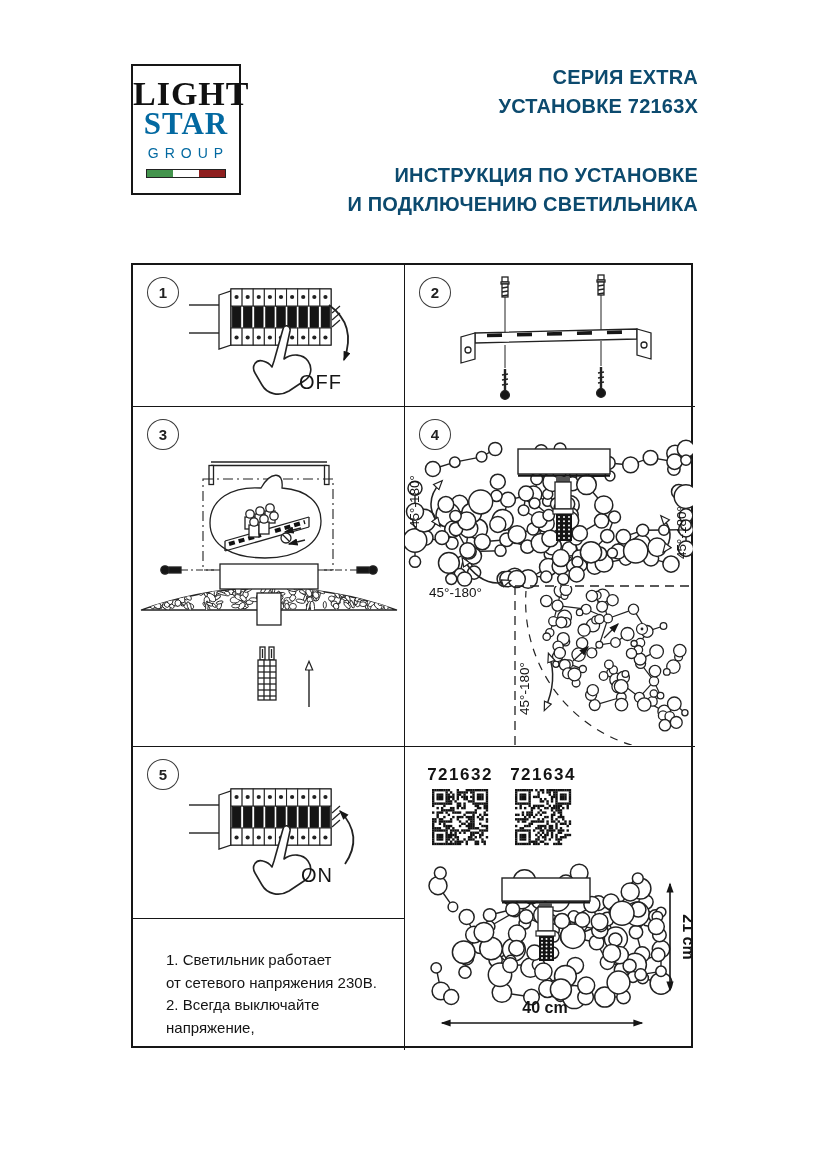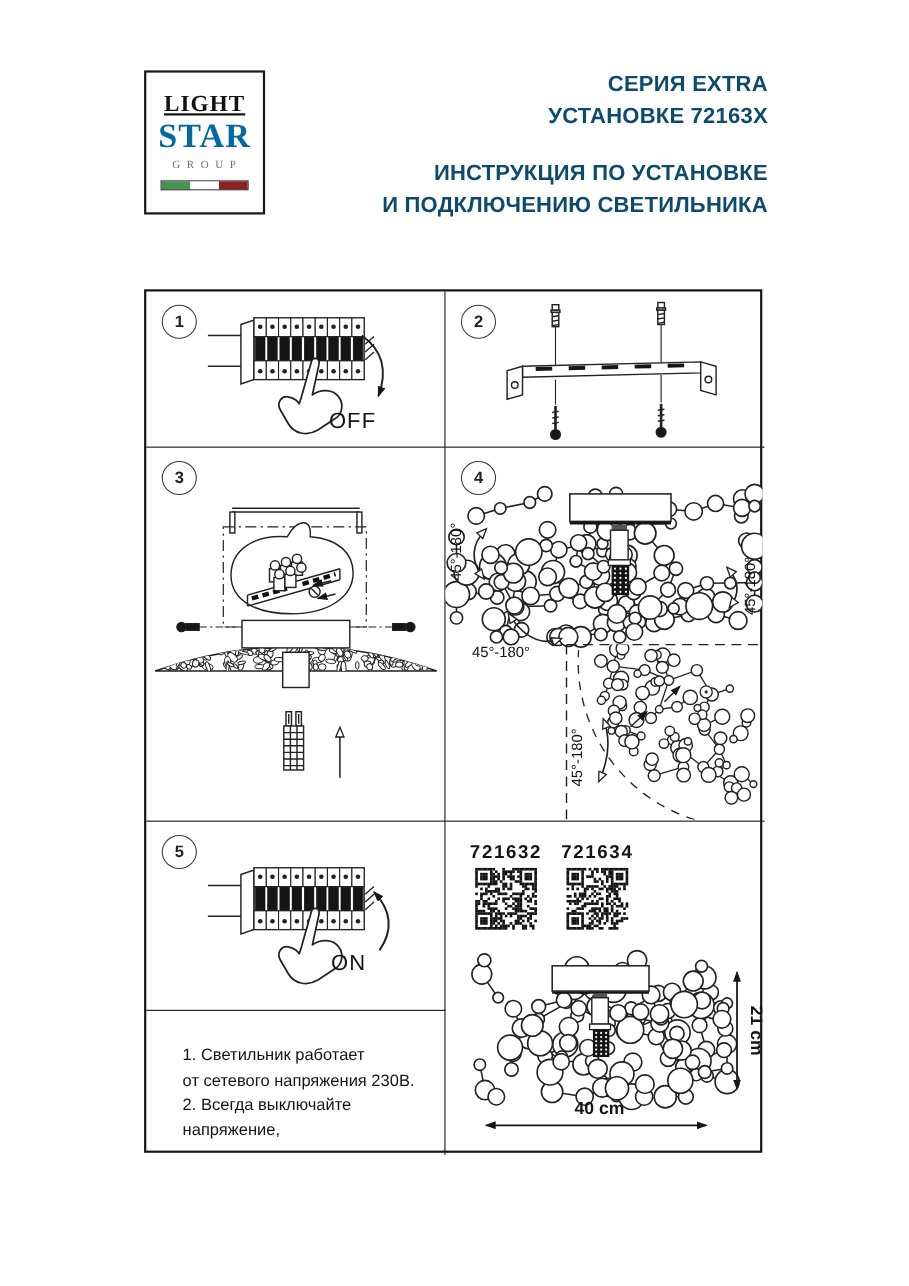--- a/index.html
+++ b/index.html
@@ -1,30 +1,30 @@
 <!DOCTYPE html>
 <html><head>
 <meta charset="utf-8">
 <style>
   html,body{margin:0;padding:0;background:#fff;}
   .page{position:relative;width:826px;height:1169px;background:#fff;overflow:hidden;
         font-family:"Liberation Sans",sans-serif;color:#1a1a1a;}
   
   .logo{position:absolute;left:131px;top:64px;width:110px;height:131px;border:2px solid #161616;
         box-sizing:border-box;text-align:center;background:#fff;}
-  .logo .l1{font-family:"Liberation Serif",serif;font-weight:bold;font-size:21px;line-height:30px;
-            letter-spacing:1px;margin-top:13px;color:#111;text-decoration:underline;}
+  .logo .l1{font-family:"Liberation Serif",serif;font-weight:bold;font-size:34px;line-height:30px;
+            letter-spacing:1px;margin-top:13px;color:#111;}
   .logo .l2{font-family:"Liberation Serif",serif;font-weight:bold;font-size:31px;line-height:30px;
             letter-spacing:1px;color:#0369a1;}
-  .logo .l3{font-size:10px;letter-spacing:6px;margin-top:6px;margin-left:5px;color:#737373;font-family:Liberation Serif, serif;}
+  .logo .l3{font-size:14px;letter-spacing:6px;margin-top:6px;margin-left:5px;color:#0369a1;}
   .flag{display:flex;width:78px;height:7px;margin:8px auto 0;border:1px solid #222;box-sizing:content-box;}
   .flag div{flex:1;}
   .hdr{position:absolute;left:300px;right:128px;top:63px;text-align:right;font-weight:bold;
        font-size:20px;line-height:29px;letter-spacing:.2px;color:#0c4a6e;}
-  .hdr .title{margin-top:23px;}
+  .hdr .title{margin-top:40px;}
   
   .grid{position:absolute;left:131px;top:263px;width:562px;height:785px;border:2px solid #161616;
         box-sizing:border-box;background:#fff;}
   .cell{position:absolute;box-sizing:border-box;}
   .br{border-right:1.5px solid #161616;}
   .bb{border-bottom:1.5px solid #161616;}
   .stepnum{position:absolute;left:14px;top:12px;width:30px;height:29px;border:1.6px solid #3a3a3a;
            border-radius:50%;display:flex;align-items:center;justify-content:center;
            font-size:15px;font-weight:600;color:#222;background:#fff;z-index:3;}
   .cell svg{position:absolute;left:0;top:0;}

